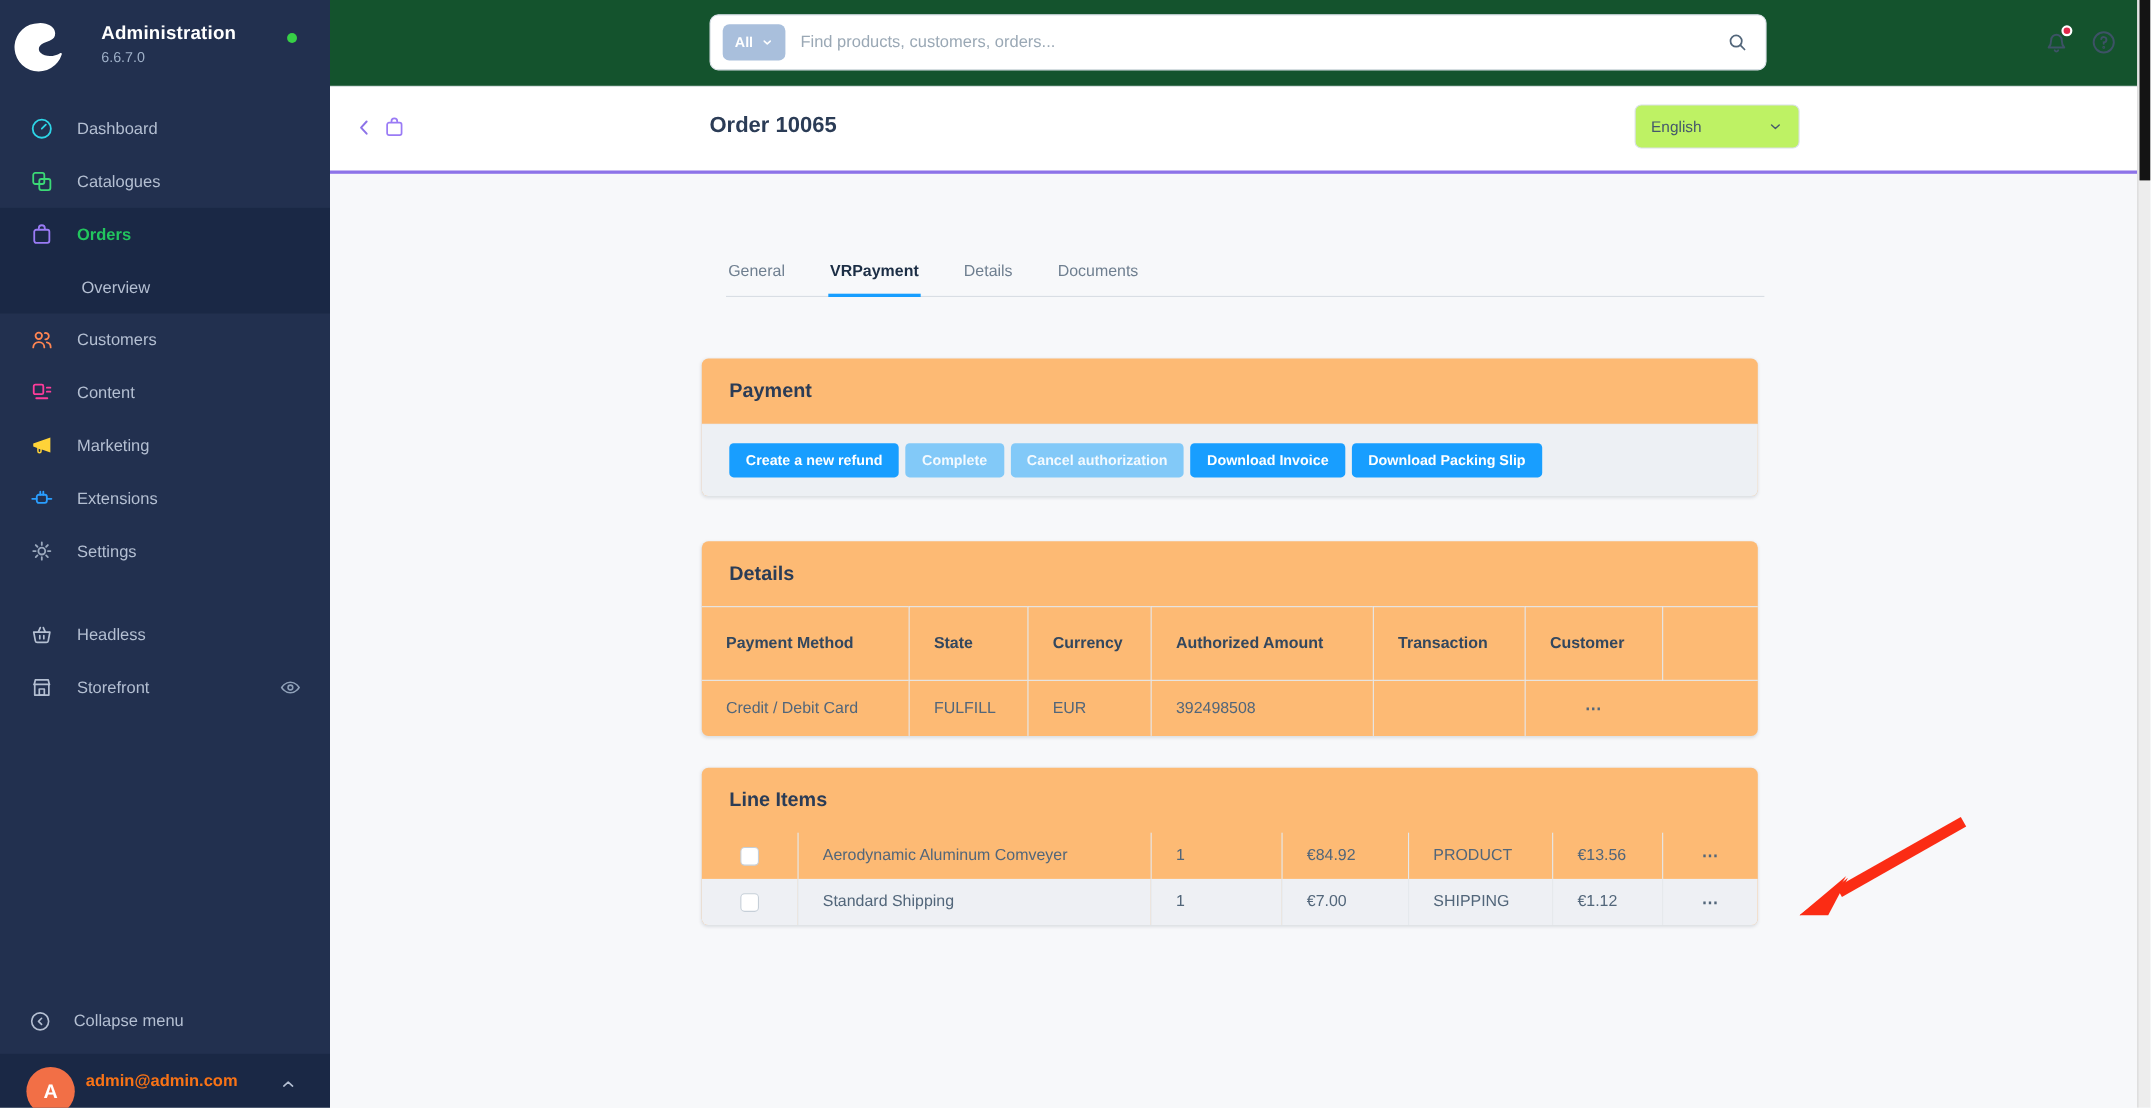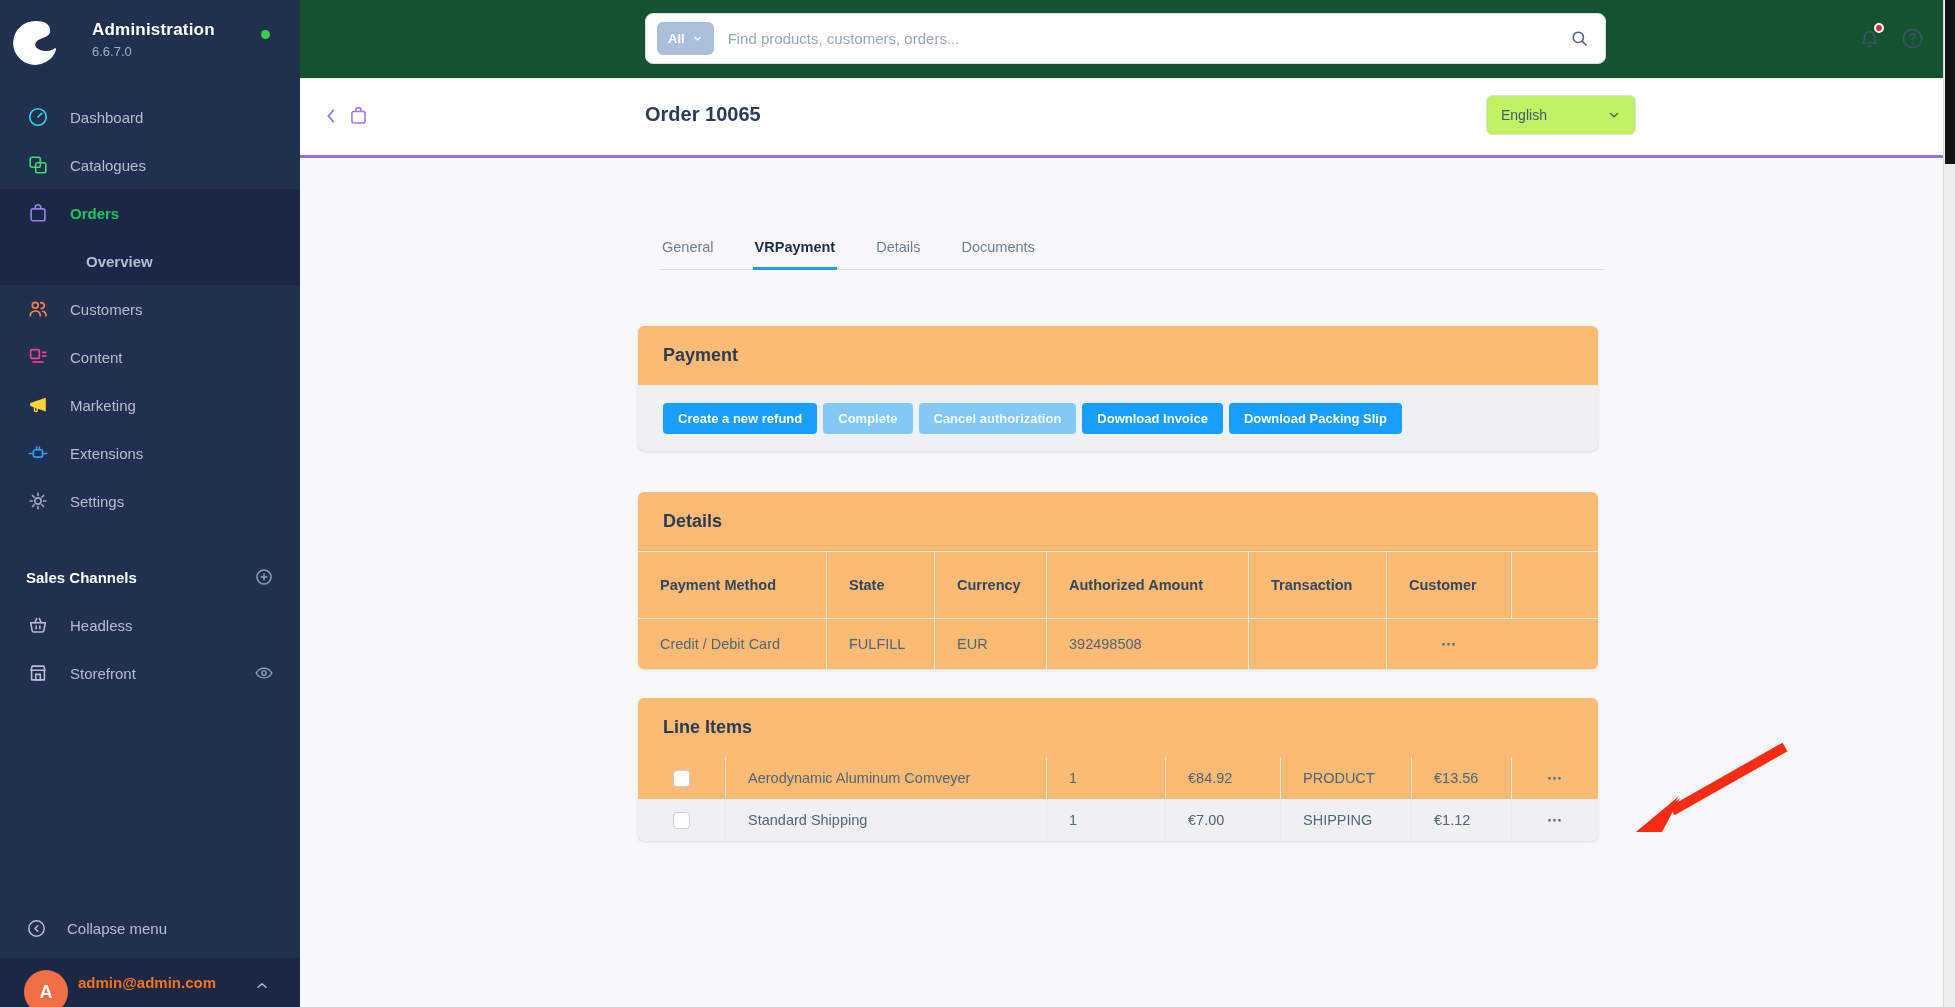--- a/index.html
+++ b/index.html
@@ -135,21 +135,21 @@
       <div class="sb-item active">
         <span class="ic ic-orders">
           <svg width="22" height="22" viewBox="0 0 24 24" fill="none" stroke="currentColor" stroke-width="1.8" stroke-linejoin="round">
               <rect x="4.5" y="7.5" width="15" height="13" rx="2"></rect>
               <path d="M9 7.5V6a3 3 0 0 1 6 0v1.5"></path>
             </svg>
         </span>
         <span class="lbl">Orders</span>
       </div>
       <div class="sb-item sub">
-        <span class="lbl" style="margin-left:16px;font-weight:bold;">Overview</span>
+        <span class="lbl" style="margin-left:4px;">Overview</span>
       </div>
     </div>
     <div class="sb-item">
       <span class="ic ic-customers">
         <svg width="22" height="22" viewBox="0 0 24 24" fill="none" stroke="currentColor" stroke-width="1.8" stroke-linecap="round">
             <circle cx="9" cy="8" r="3.2"></circle>
             <path d="M3.5 19.5c0-3.2 2.3-5.3 5.5-5.3s5.5 2.1 5.5 5.3"></path>
             <path d="M15 5.2a3.2 3.2 0 1 1 .5 6.3"></path>
             <path d="M17 14.5c2.6.4 3.8 2.4 3.8 5"></path>
           </svg>
@@ -192,29 +192,20 @@
         <svg width="22" height="22" viewBox="0 0 24 24" fill="none" stroke="currentColor" stroke-width="1.8" stroke-linecap="round">
             <circle cx="12" cy="12" r="3.4"></circle>
             <path d="M12 3.5v2.4M12 18.1v2.4M3.5 12h2.4M18.1 12h2.4M6 6l1.7 1.7M16.3 16.3 18 18M18 6l-1.7 1.7M7.7 16.3 6 18"></path>
           </svg>
       </span>
       <span class="lbl">Settings</span>
     </div>
   </div>
 
   <div class="sb-channels">
-    <div class="sb-sect-head">
-      <span class="lbl">Sales Channels</span>
-      <span class="sb-right-ic">
-        <svg width="20" height="20" viewBox="0 0 24 24" fill="none" stroke="currentColor" stroke-width="1.8" stroke-linecap="round">
-            <circle cx="12" cy="12" r="8.5"></circle>
-            <path d="M12 8.5v7M8.5 12h7"></path>
-          </svg>
-      </span>
-    </div>
     <div class="sb-item">
       <span class="ic">
         <svg width="22" height="22" viewBox="0 0 24 24" fill="none" stroke="currentColor" stroke-width="1.7" stroke-linecap="round" stroke-linejoin="round">
             <path d="M4 9.5h16l-1.6 8.6a2 2 0 0 1-2 1.6H7.6a2 2 0 0 1-2-1.6L4 9.5z"></path>
             <path d="M8.5 9.5 10.5 5M15.5 9.5 13.5 5"></path>
             <path d="M10 13v3M14 13v3"></path>
           </svg>
       </span>
       <span class="lbl">Headless</span>
     </div>

